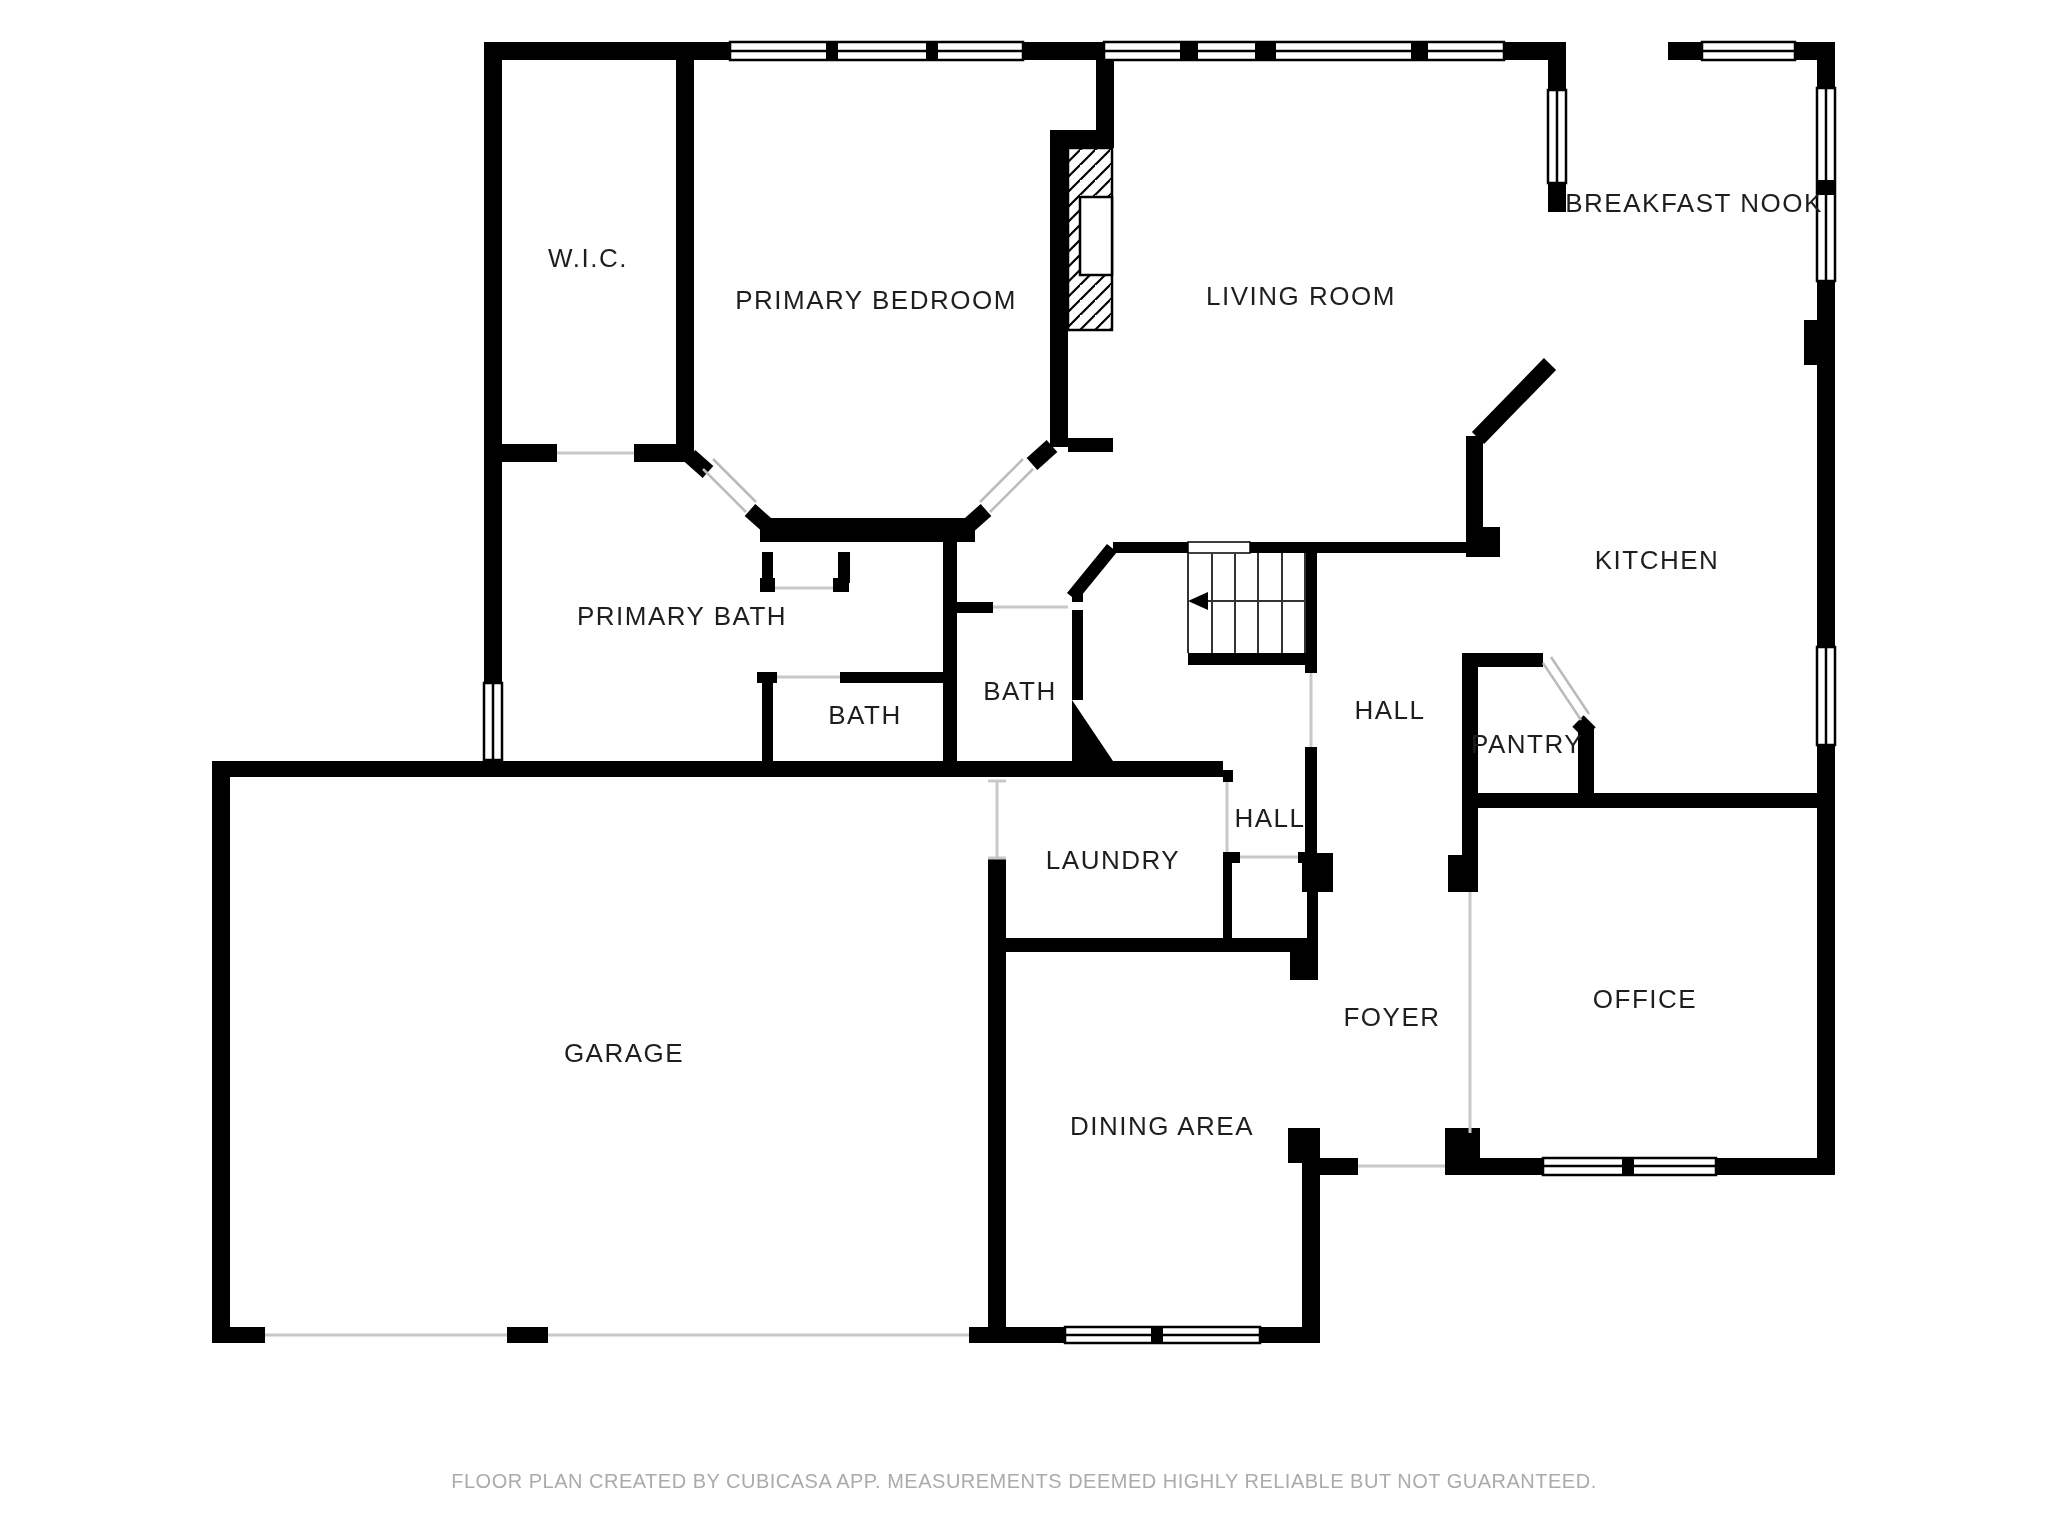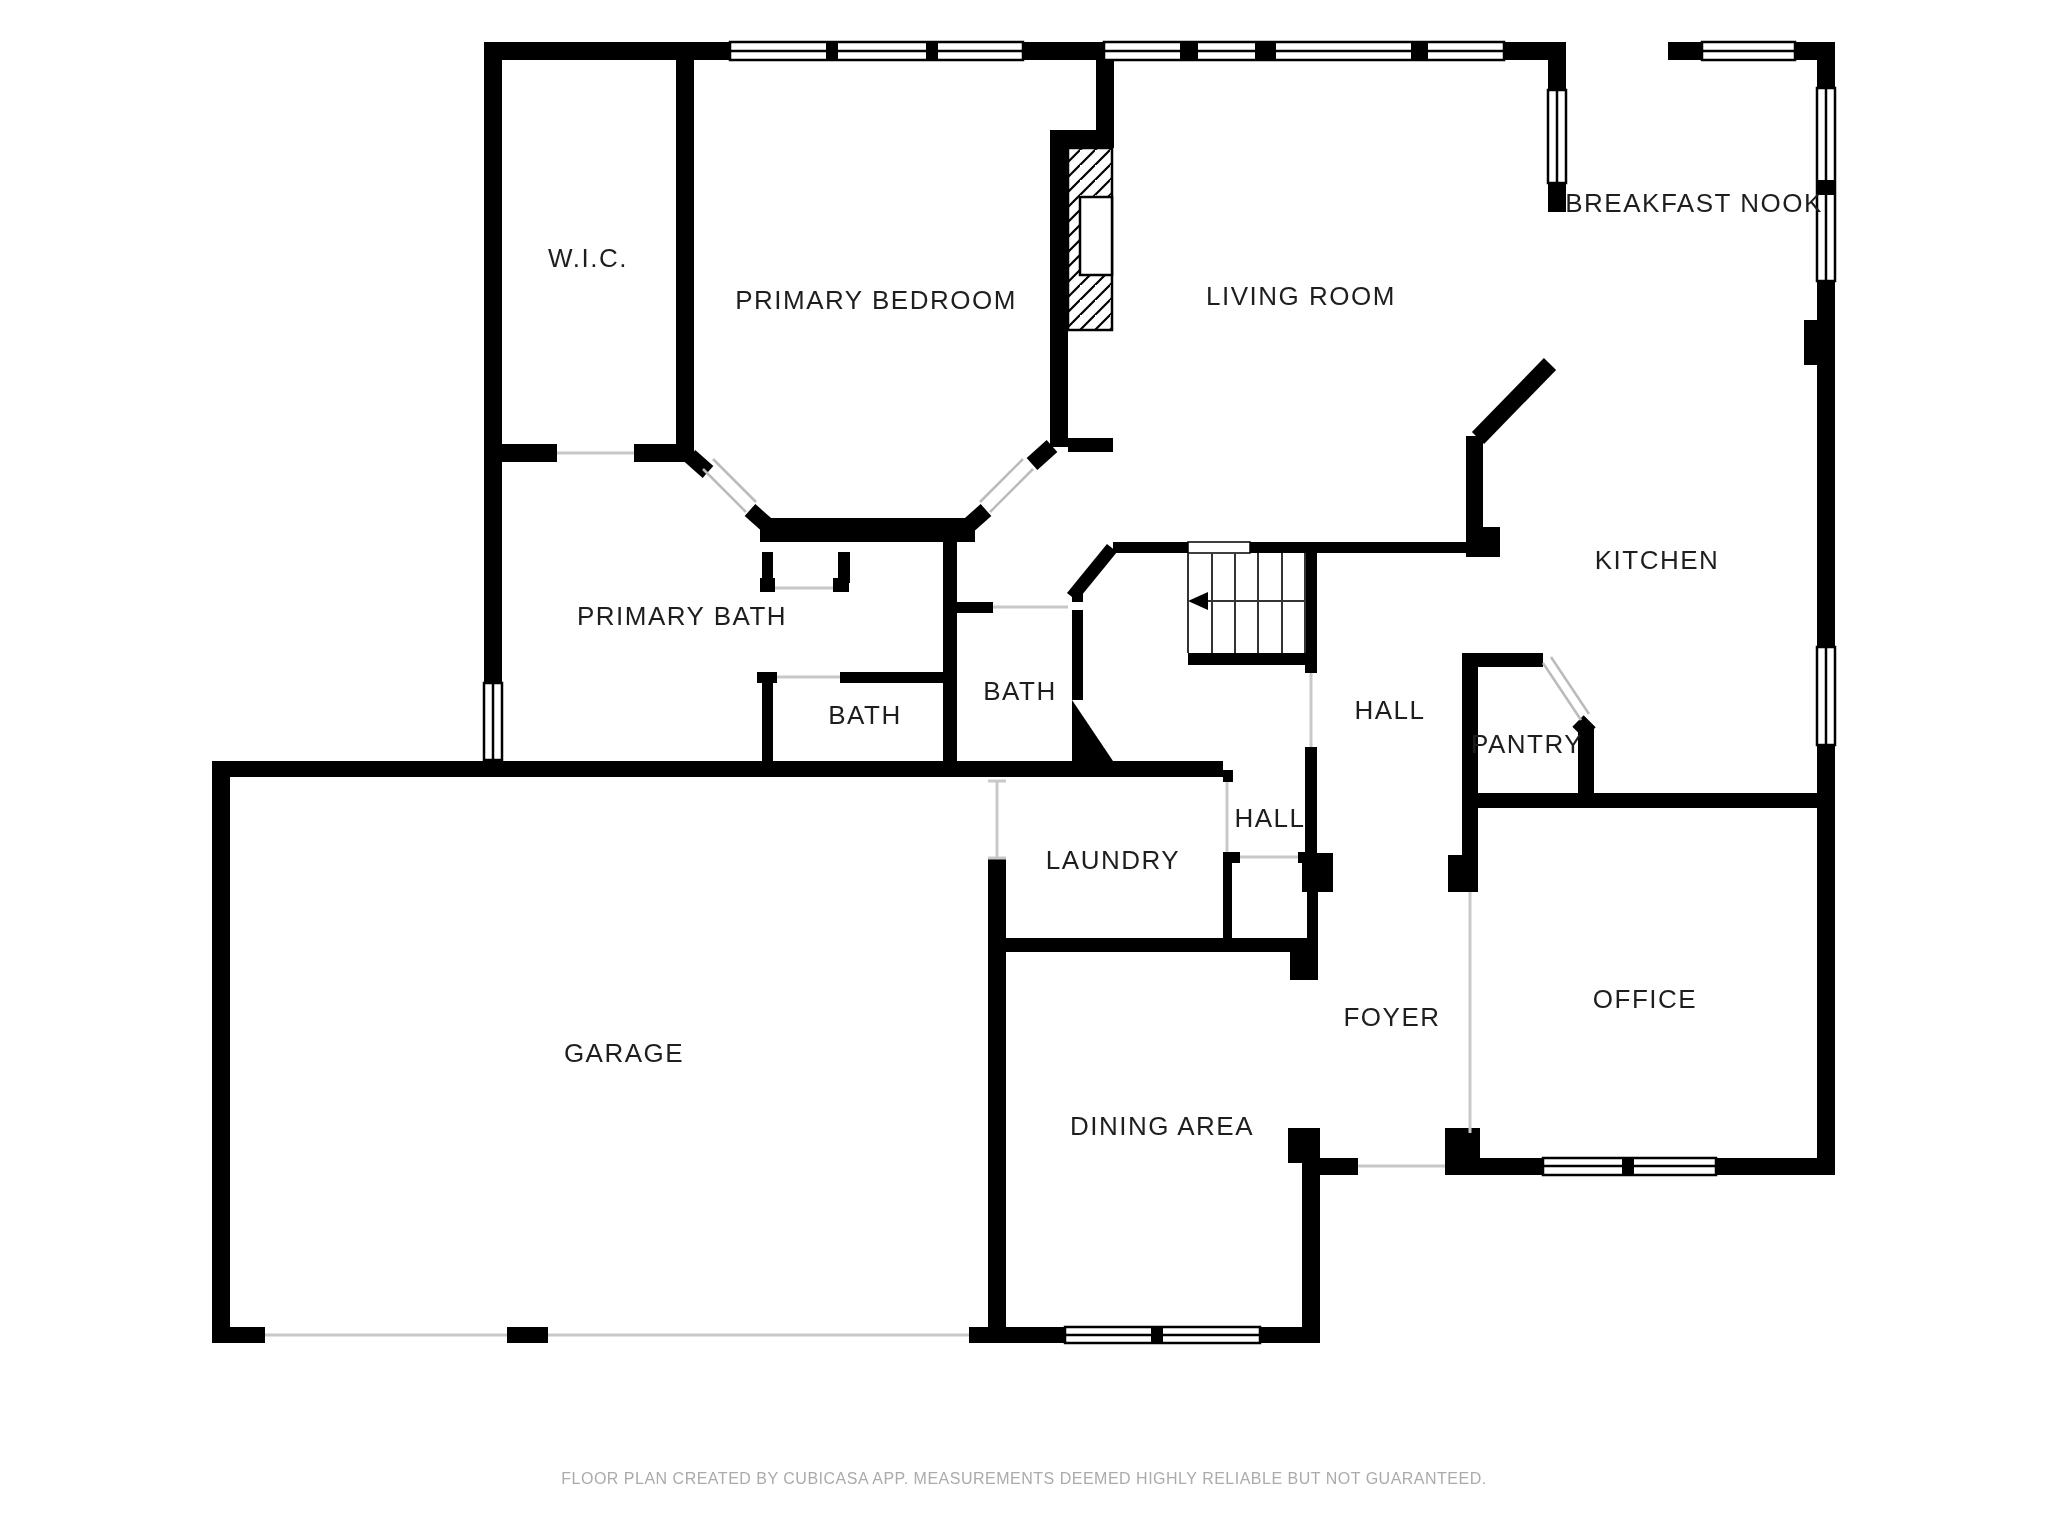--- a/index.html
+++ b/index.html
@@ -1,21 +1,21 @@
 <!DOCTYPE html>
 <html><head>
 <meta charset="utf-8">
 <style>
   html,body{margin:0;padding:0;background:#fff;}
   body{width:2048px;height:1536px;position:relative;font-family:"Liberation Sans",sans-serif;}
   #plan{position:absolute;left:0;top:0;width:2048px;height:1536px;}
   .room-label{font-family:"Liberation Sans",sans-serif;fill:#1e1e1e;letter-spacing:1.5px;}
   #footer-text{
     position:absolute;left:0;top:1470px;width:2048px;text-align:center;
-    font-size:16px;letter-spacing:0.5px;color:#ABABAB;
+    font-size:20px;letter-spacing:0.5px;color:#ABABAB;
     font-family:"Liberation Sans",sans-serif;
   }
 </style>
 </head>
 <body>
 
 <svg id="plan" viewBox="0 0 2048 1536" xmlns="http://www.w3.org/2000/svg">
   <defs>
     <pattern id="hatch" width="15" height="15" patternUnits="userSpaceOnUse">
       <rect width="15" height="15" fill="#ffffff"></rect>

